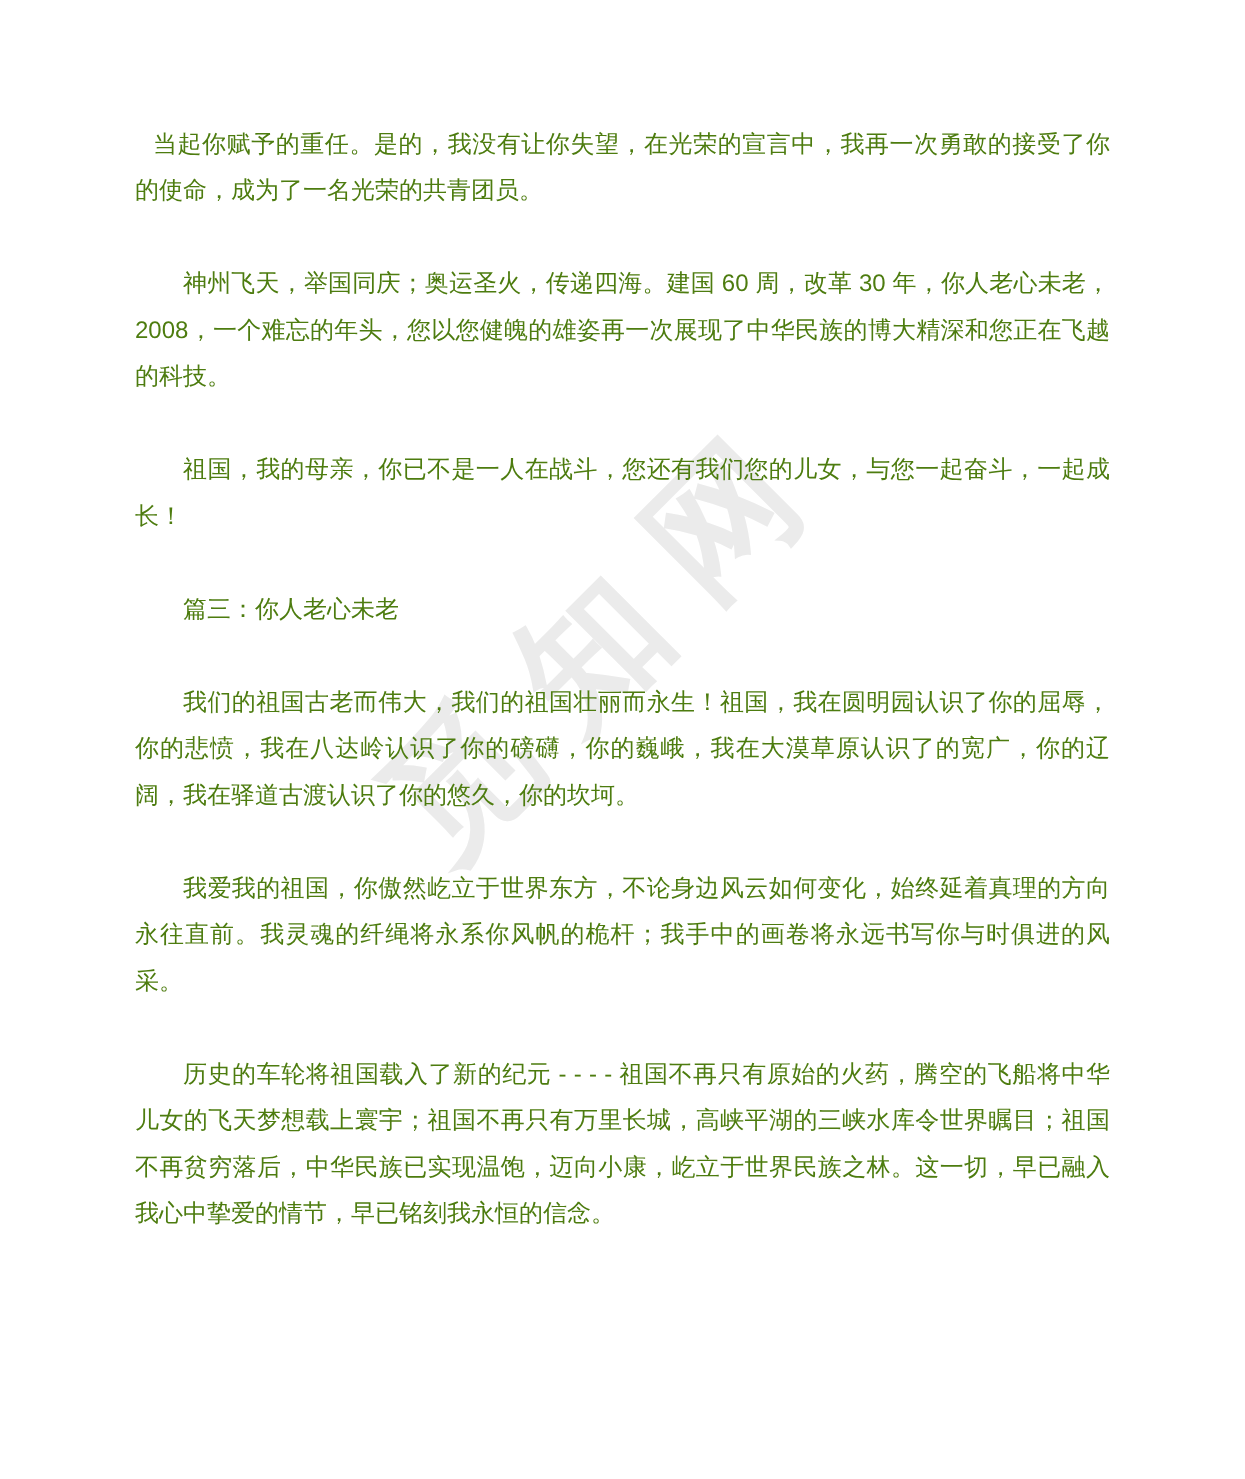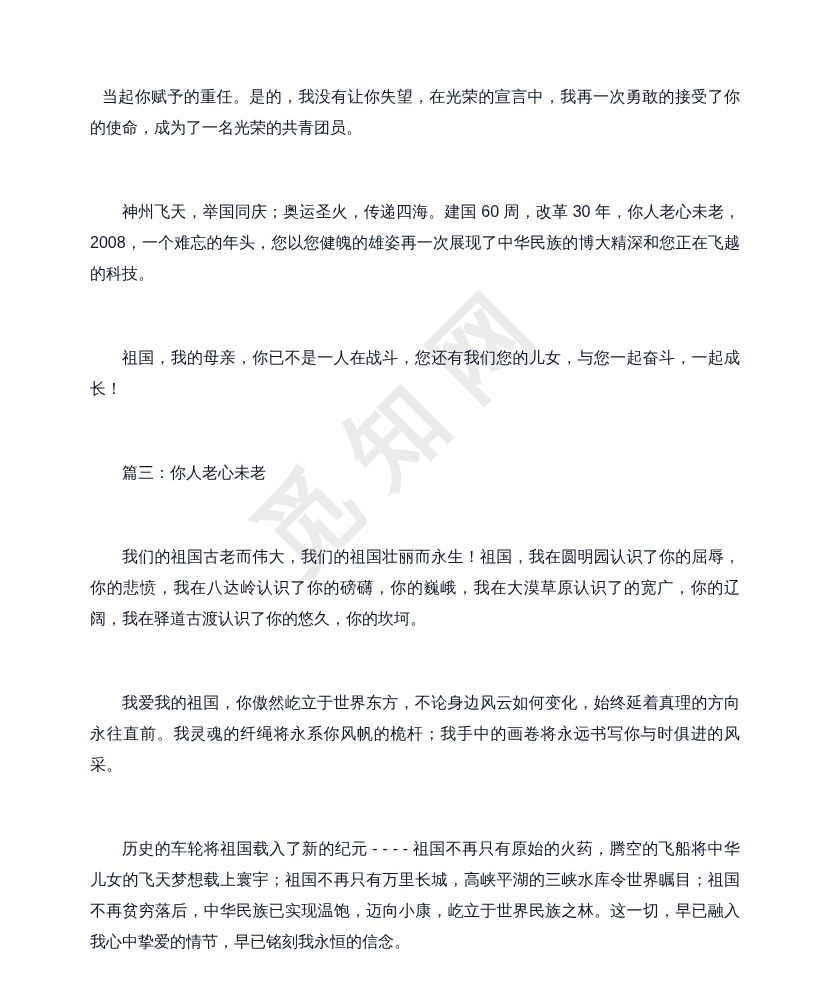--- a/index.html
+++ b/index.html
@@ -40,31 +40,31 @@
     z-index: 1;
     font-size: 16px;
     line-height: 31px;
     text-align: justify;
   }
   .para {
     margin: 0;
     padding: 0;
   }
   .para + .para {
-    margin-top: 53px;
+    margin-top: 31px;
   }
   .indent-full { text-indent: 2em; }
   .indent-small { text-indent: 12px; }
 </style>
 </head>
 <body>
 
 <div class="page">
   <div class="watermark" style="color: rgb(235, 235, 235);">觅知网</div>
-  <div class="content" id="content" style="color: #0f172a;">
+  <div class="content" id="content" style="color: #4d7c0f;">
       <p class="para indent-small">当起你赋予的重任。是的，我没有让你失望，在光荣的宣言中，我再一次勇敢的接受了你的使命，成为了一名光荣的共青团员。</p>
       <p class="para indent-full">神州飞天，举国同庆；奥运圣火，传递四海。建国 60 周，改革 30 年，你人老心未老，2008，一个难忘的年头，您以您健魄的雄姿再一次展现了中华民族的博大精深和您正在飞越的科技。</p>
       <p class="para indent-full">祖国，我的母亲，你已不是一人在战斗，您还有我们您的儿女，与您一起奋斗，一起成长！</p>
       <p class="para indent-full">篇三：你人老心未老</p>
       <p class="para indent-full">我们的祖国古老而伟大，我们的祖国壮丽而永生！祖国，我在圆明园认识了你的屈辱，你的悲愤，我在八达岭认识了你的磅礴，你的巍峨，我在大漠草原认识了的宽广，你的辽阔，我在驿道古渡认识了你的悠久，你的坎坷。</p>
       <p class="para indent-full">我爱我的祖国，你傲然屹立于世界东方，不论身边风云如何变化，始终延着真理的方向永往直前。我灵魂的纤绳将永系你风帆的桅杆；我手中的画卷将永远书写你与时俱进的风采。</p>
       <p class="para indent-full">历史的车轮将祖国载入了新的纪元 - - - - 祖国不再只有原始的火药，腾空的飞船将中华儿女的飞天梦想载上寰宇；祖国不再只有万里长城，高峡平湖的三峡水库令世界瞩目；祖国不再贫穷落后，中华民族已实现温饱，迈向小康，屹立于世界民族之林。这一切，早已融入我心中挚爱的情节，早已铭刻我永恒的信念。</p>
     </div>
 </div>
 

